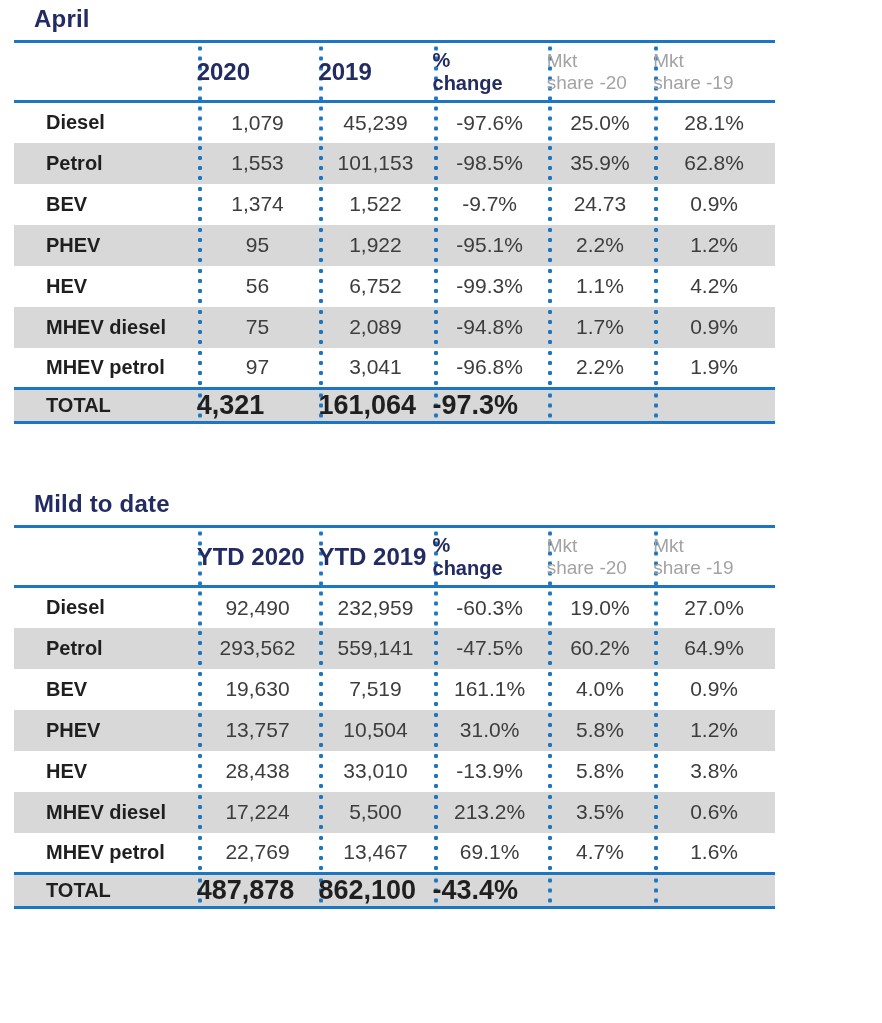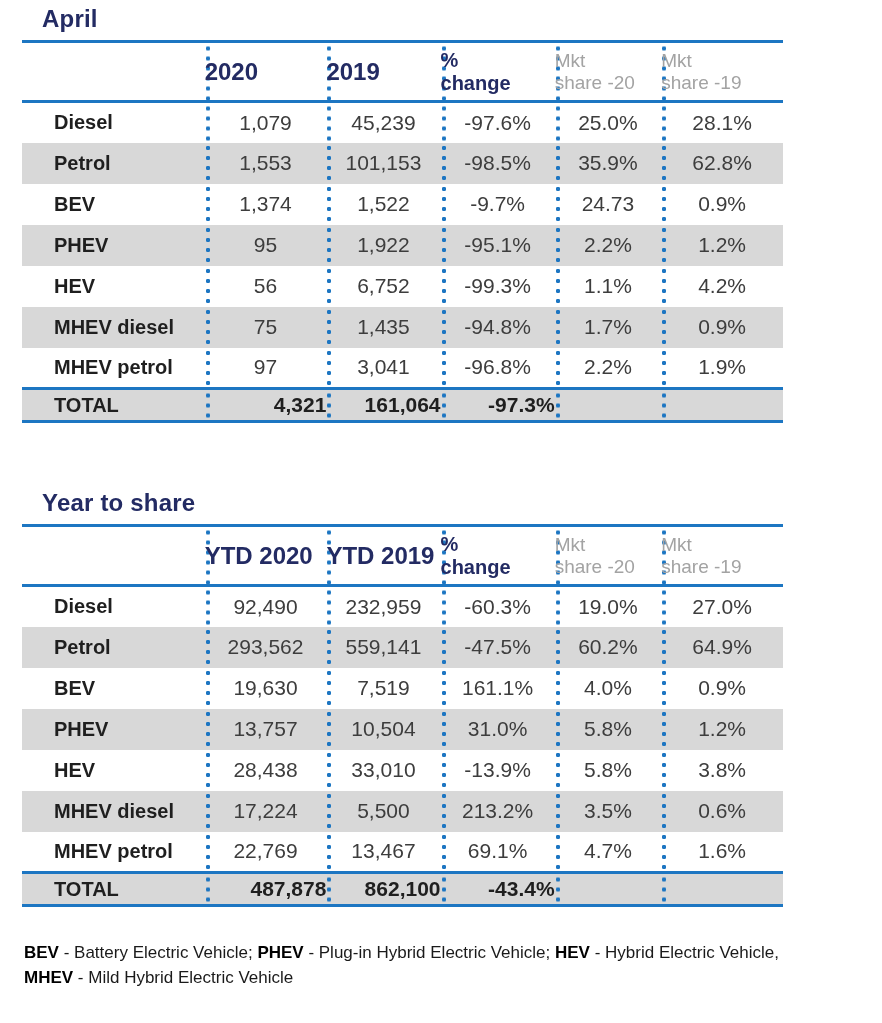--- a/index.html
+++ b/index.html
@@ -9,21 +9,21 @@
     --muted:#a3a3a3;
     --text:#3d3d3d;
     --label:#1f1f1f;
   }
   *{box-sizing:border-box;margin:0;padding:0;}
   html,body{background:#fff;}
   body{
     font-family:"Liberation Sans","DejaVu Sans",sans-serif;
     width:882px;height:1023px;overflow:hidden;
   }
-  .page{width:780px;height:1023px;padding:5px 5px 0 14px;margin-left:8px;}
+  .page{width:780px;height:1023px;padding:5px 5px 0 14px;}
   .section-title{
     font-size:24px;font-weight:700;color:var(--navy);
     margin:0 0 7px 20px;letter-spacing:0.2px;
   }
   .table-block + .table-block{margin-top:66px;}
   table.data-table{
     width:100%;border-collapse:collapse;table-layout:fixed;
   }
   col.c0{width:24%;} col.c1{width:16%;} col.c2{width:15%;}
   col.c3{width:15%;} col.c4{width:14%;} col.c5{width:16%;}
@@ -39,22 +39,22 @@
   tbody td{
     height:41px;vertical-align:middle;text-align:center;
     font-size:21px;color:var(--text);
   }
   tr.shaded td{background-color:var(--shade);}
   td.row-label{
     text-align:left;padding-left:32px;
     font-size:20px;font-weight:700;color:var(--label);
   }
   tfoot td{
-    height:33px;vertical-align:middle;text-align:right;
-    font-size:21px;font-weight:700;color:var(--label);
+    height:33px;vertical-align:middle;text-align:left;
+    font-size:27px;font-weight:700;color:var(--label);
     border-top:3px solid var(--blue);
     border-bottom:3px solid var(--blue);
   }
   
   th:not(:first-child), td:not(:first-child){
     background-image:radial-gradient(circle at 3px 50%, var(--blue) 1.9px, rgba(0,0,0,0) 2.5px);
     background-size:6px 10px;
     background-repeat:repeat-y;
     background-position:left top;
   }
@@ -140,21 +140,21 @@
               <td class="row-label">HEV</td>
               <td>56</td>
               <td>6,752</td>
               <td>-99.3%</td>
               <td>1.1%</td>
               <td>4.2%</td>
             </tr>
             <tr class="shaded">
               <td class="row-label">MHEV diesel</td>
               <td>75</td>
-              <td>1,435</td>
+              <td>2,089</td>
               <td>-94.8%</td>
               <td>1.7%</td>
               <td>0.9%</td>
             </tr>
             <tr>
               <td class="row-label">MHEV petrol</td>
               <td>97</td>
               <td>3,041</td>
               <td>-96.8%</td>
               <td>2.2%</td>
@@ -168,21 +168,21 @@
               <td>161,064</td>
               <td>-97.3%</td>
               <td></td>
               <td></td>
             </tr>
           </tfoot>
     </table>
   </section>
 
   <section class="table-block">
-    <h2 class="section-title">Year to share</h2>
+    <h2 class="section-title">Mild to date</h2>
     <table class="data-table">
       <colgroup>
         <col class="c0">
             <col class="c1">
             <col class="c2">
         <col class="c3">
             <col class="c4">
             <col class="c5">
       </colgroup>
       <thead>
@@ -272,14 +272,13 @@
               <td>487,878</td>
               <td>862,100</td>
               <td>-43.4%</td>
               <td></td>
               <td></td>
             </tr>
           </tfoot>
     </table>
   </section>
 </div>
-  <p class="footnote" id="footnote"><b>BEV</b><span> - Battery Electric Vehicle; </span><b>PHEV</b><span> - Plug-in Hybrid Electric Vehicle; </span><b>HEV</b><span> - Hybrid Electric Vehicle,</span><br><b>MHEV</b><span> - Mild Hybrid Electric Vehicle</span></p>
 </main>
 
 </body></html>

